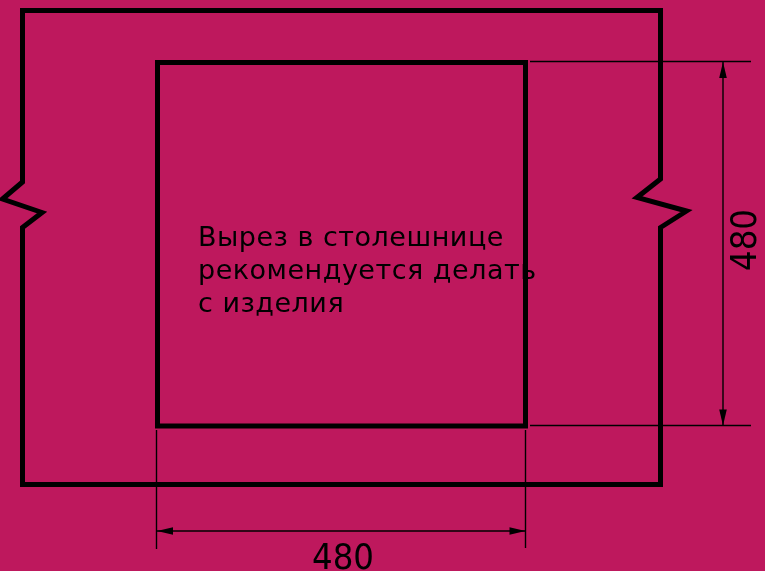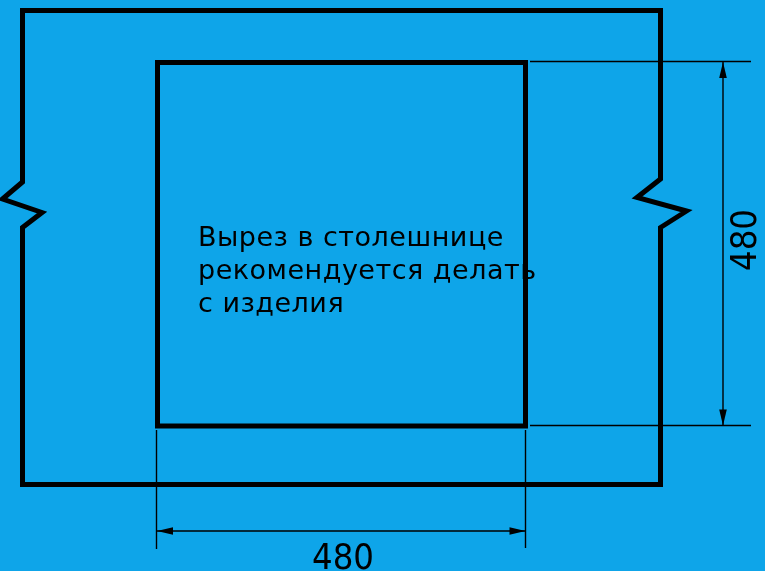--- a/index.html
+++ b/index.html
@@ -4,21 +4,21 @@
 <style>
   html, body {
     margin: 0;
     padding: 0;
     background: #ffffff;
   }
   .stage {
     position: relative;
     width: 765px;
     height: 571px;
-    background: #0ea5e9;
+    background: #be185d;
     overflow: hidden;
   }
   svg {
     display: block;
   }
   .thick {
     fill: none;
     stroke: #000000;
     stroke-width: 5;
     stroke-linejoin: miter;

